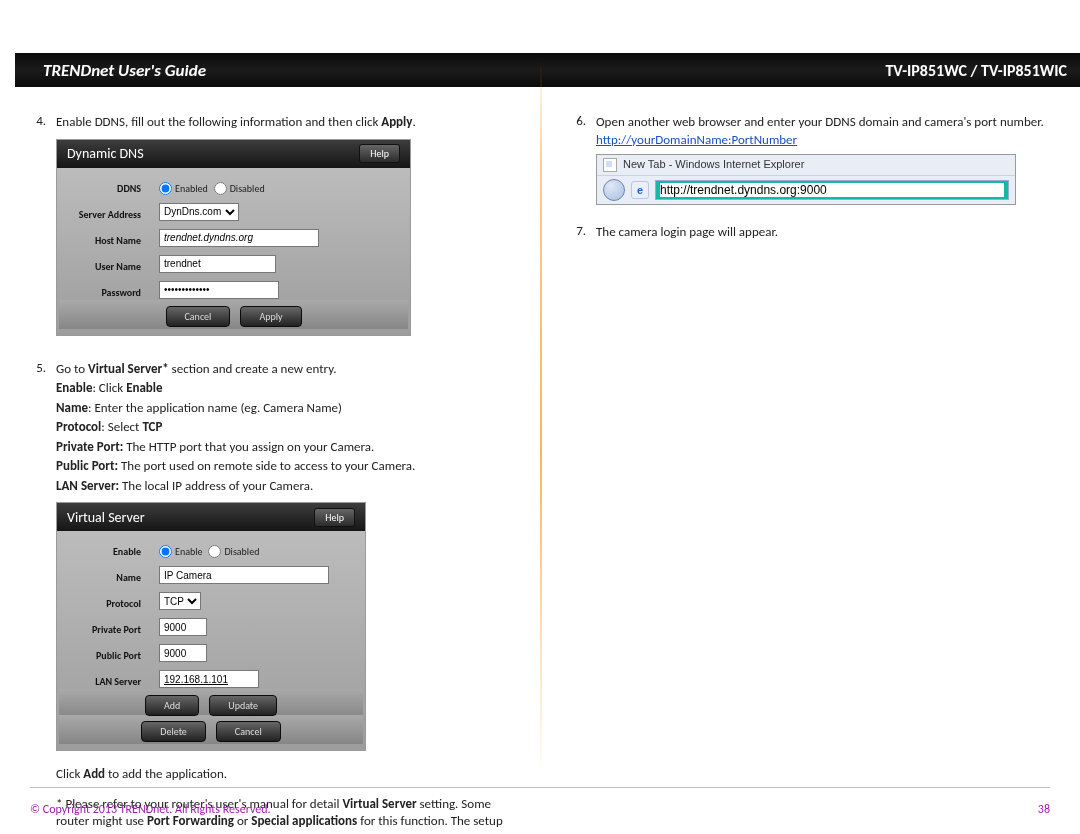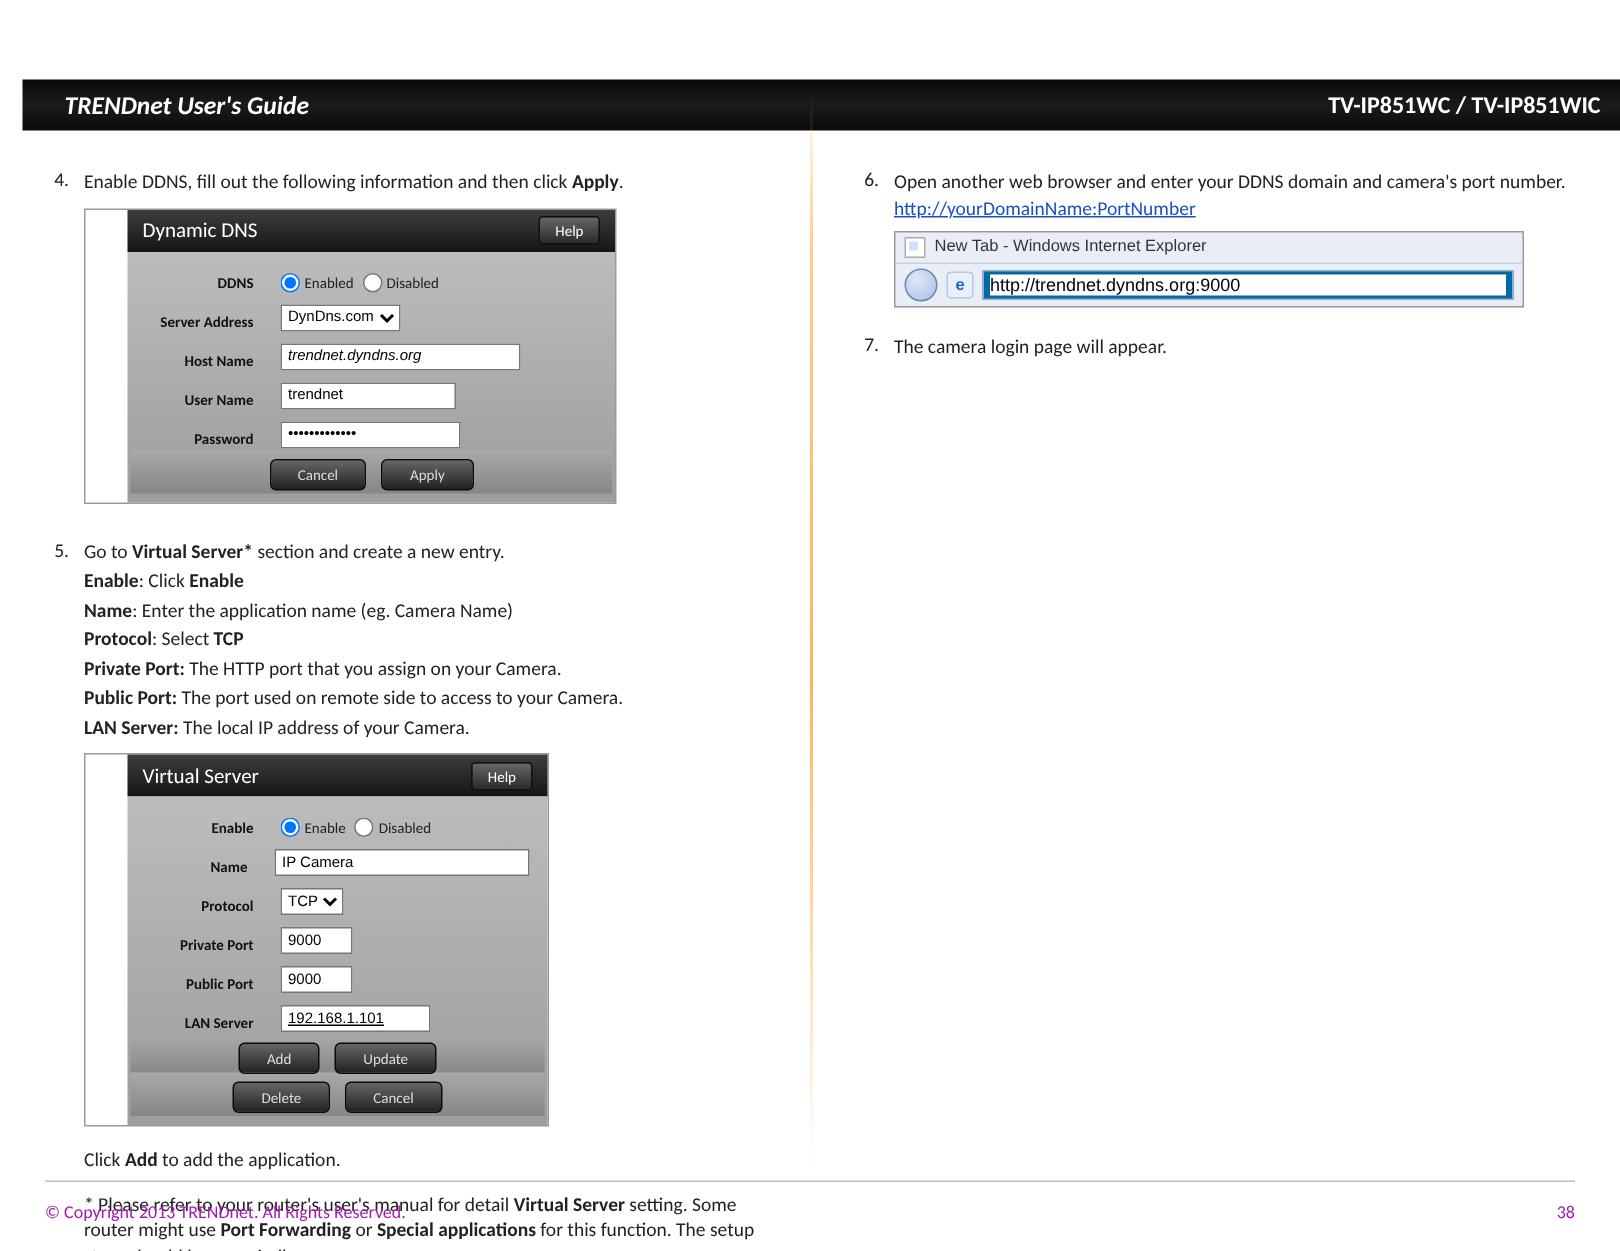--- a/index.html
+++ b/index.html
@@ -14,42 +14,42 @@
   .col-divider { position:absolute; top:60px; left:50%; width:2px; height:720px; background:linear-gradient(to bottom, rgba(255,165,0,0) 0%, rgba(255,140,0,0.45) 15%, rgba(255,140,0,0.65) 55%, rgba(255,140,0,0) 100%); pointer-events:none; }
   ol.steps { list-style:none; }
   ol.steps > li { display:flex; gap:10px; margin-bottom:10px; }
   ol.steps > li > .num { width:18px; flex:none; text-align:right; }
   ol.steps > li > .body { flex:auto; }
   .body p { line-height:1.35; }
   .body p.sub { margin-top:2px; }
   .b { font-weight:700; }
   .link { color:#1a4fc4; text-decoration:underline; }
   
-  .panel { margin:8px 0 14px 0; background:#fff; border:1px solid #9a9a9a; width:355px;padding-left:28px; }
+  .panel { margin:8px 0 14px 0; background:#fff; border:1px solid #9a9a9a; width:355px; }
   .panel .titlebar { display:flex; align-items:center; justify-content:space-between; background:linear-gradient(to bottom,#3d3d3d,#151515); color:#fff; padding:6px 10px; height:28px; }
   .panel .titlebar .ptitle { font-weight:400; font-size:14px; }
   .panel .helpbtn { background:linear-gradient(to bottom,#666,#2b2b2b); color:#fff; font-size:10px; padding:2px 10px; border-radius:3px; border:1px solid #111; }
   .panel .rows { background:linear-gradient(to bottom,#bcbcbc,#9d9d9d); padding:2px 2px 6px 2px; }
   .panel .row { display:flex; align-items:flex-end; height:26px; gap:18px; padding:1px 10px; }
   .panel .row .lbl { width:72px; text-align:right; font-size:10px; color:#111; font-weight:700; }
   .panel .row .ctl { flex:auto; display:flex; align-items:center; gap:6px; font-size:10px; }
   .panel .row .ctl input[type=text], .panel .row .ctl input[type=password]{ font-size:10px; padding:2px 4px; border:1px solid #777; background:#fff; height:18px; }
   .panel .row .ctl select{ font-size:10px; border:1px solid #777; background:#fff; height:18px; }
   .radio { display:inline-flex; align-items:center; gap:3px; }
   .panel .btnrow { display:flex; justify-content:center; gap:10px; padding:6px 0 2px 0; background:linear-gradient(to bottom,#a9a9a9,#868686); }
   .panel .btnrow .rbtn { background:linear-gradient(to bottom,#666,#222); color:#ddd; font-size:10px; padding:3px 18px; border-radius:4px; border:1px solid #0b0b0b; }
   
   .iebar { width:420px; border:1px solid #9a9a9a; margin-top:6px; font-family:"Segoe UI",Arial,sans-serif; background:#e9eef6; }
   .iebar .titlerow { display:flex; gap:6px; padding:3px 6px; font-size:11px; color:#333; border-bottom:1px solid #c9d2de; white-space:nowrap; }
   .iebar .newtab-ic { width:14px; height:14px; background:#fff; border:1px solid #aaa; display:inline-block; position:relative; }
   .iebar .newtab-ic::after{ content:""; position:absolute; top:2px; left:2px; width:6px; height:6px; background:#cfe0ff; }
   .iebar .addrrow { display:flex; align-items:center; padding:3px 6px; gap:6px; }
   .iebar .navbtn { width:22px; height:22px; border-radius:50%; background:radial-gradient(circle at 35% 30%, #dfe8f5, #a7bfe4); border:1px solid #6c86b0; }
   .iebar .e-ic { width:18px; height:18px; display:inline-flex; align-items:center; justify-content:center; font-weight:700; color:#1b5fce; background:#eaf0fb; border:1px solid #b8c7e2; border-radius:3px; font-size:11px; }
-  .iebar .addr { flex:auto; border:1px solid #9aaad0; background:#0369a1; padding:2px 4px; font-size:12px; }
+  .iebar .addr { flex:auto; border:1px solid #9aaad0; background:#14b8a6; padding:2px 4px; font-size:12px; }
   .iebar .addr input { border:none; outline:none; width:100%; font-size:12px; }
   
   .foot-sep { position:absolute; left:30px; right:30px; bottom:46px; height:1.5px; background:#bfbfbf; }
   .footer { position:absolute; left:30px; right:30px; bottom:18px; display:flex; justify-content:space-between; font-size:12px; color:#a21caf;margin-top:44px; }
 </style>
 </head>
 <body>
 
 <div class="header-band">
   <span class="left">TRENDnet User's Guide</span>

